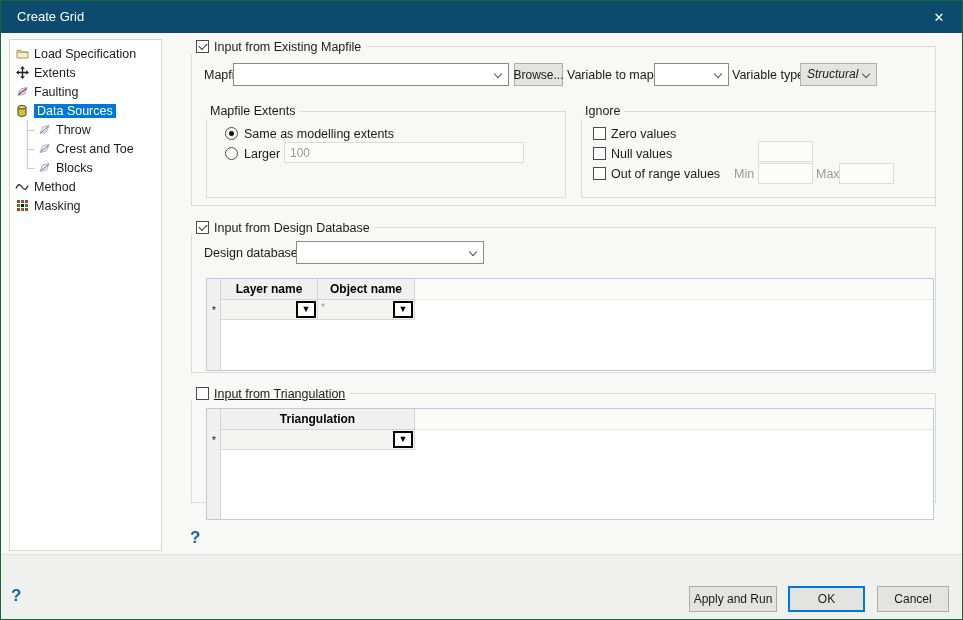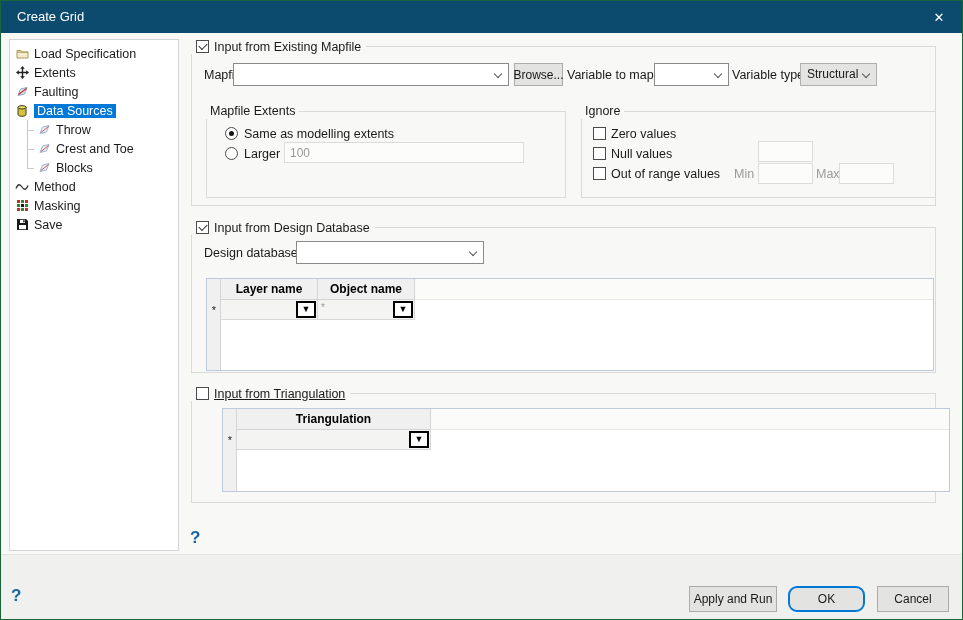--- a/index.html
+++ b/index.html
@@ -13,21 +13,21 @@
   .titlebar { position:absolute; left:0; top:0; right:0; height:43px; background:#0c4a6e; }
   .title-text { position:absolute; left:16px; top:0; line-height:32px; color:#fff; font-size:13px; }
   .close-btn { position:absolute; right:0; top:0; width:46px; height:32px; display:flex;
                align-items:center; justify-content:center; color:#fff; font-size:13px; cursor:pointer; }
 
   
   .content-bg { position:absolute; left:0; right:0; top:32px; height:522px;
                 background:#f8f8f6; border-bottom:1px solid #e2e2e0; }
 
   
-  .sidebar { position:absolute; left:8px; top:38px; width:170px; height:512px;
+  .sidebar { position:absolute; left:8px; top:38px; width:153px; height:512px;
              background:#fff; border:1px solid #d2d4d6; padding-top:4px; }
   .tree-item { height:19px; display:flex; align-items:center; gap:5px; padding-left:5px;
                font-size:12.5px; color:#1a1a1a; white-space:nowrap; cursor:default; }
   .tree-item .ticon { width:14px; height:14px; display:flex; align-items:center; justify-content:center; flex:0 0 14px; }
   .tree-item.selected .tlabel { background:#0078d7; color:#fff; padding:0 3px; }
   .tree-child { padding-left:27px; position:relative; }
   .tree-child::before { content:""; position:absolute; left:17px; top:0; height:100%; width:1px; background:#c9c9c9; }
   .tree-child:last-child::before { height:50%; }
   .tree-child::after { content:""; position:absolute; left:17px; top:50%; width:7px; height:1px; background:#c9c9c9; }
 
@@ -42,21 +42,21 @@
 
   
   .checkbox { width:13px; height:13px; border:1px solid #4a4a4a; background:#fff; position:relative; flex:0 0 13px; }
   .checkbox.checked::after { content:""; position:absolute; left:2px; top:2px; width:7px; height:4px;
                              border-left:1.6px solid #2b2b2b; border-bottom:1.6px solid #2b2b2b; transform:rotate(-45deg); }
   .cb-abs { position:absolute; }
   .radio { position:absolute; width:13px; height:13px; border:1px solid #4a4a4a; border-radius:50%; background:#fff; }
   .radio.selected::after { content:""; position:absolute; left:3px; top:3px; width:5px; height:5px; border-radius:50%; background:#141414; }
 
   .combo { position:absolute; background:#fff; border:1px solid #8a8a8a; font-size:12px; color:#1a1a1a;
-           padding:3px 20px 4px 6px; cursor:default; }
+           padding:3px 20px 4px 6px; cursor:default;font-style:italic; }
   .combo .chev { position:absolute; right:7px; top:7px; width:6px; height:6px;
                  border-right:1.2px solid #555; border-bottom:1.2px solid #555; transform:rotate(45deg); }
   .combo.list-style { background:#e4e4e2; border:1px solid #b0b0ae; }
 
   .dinput { position:absolute; background:#fcfcfb; border:1px solid #dcdcda; color:#9a9a9a;
             font-size:12px; padding:2px 5px; font-family:"Liberation Sans", sans-serif; }
 
   .btn { position:absolute; background:#e3e3e1; border:1px solid #acacaa; font-size:12px; color:#1a1a1a;
          display:flex; align-items:center; justify-content:center; cursor:pointer;
          font-family:"Liberation Sans", sans-serif; }
@@ -170,31 +170,20 @@
             <rect x="0" y="4" width="3" height="3" fill="#2a8a2a"></rect>
             <rect x="4" y="4" width="3" height="3" fill="#181818"></rect>
             <rect x="8" y="4" width="3" height="3" fill="#2a8a2a"></rect>
             <rect x="0" y="8" width="3" height="3" fill="#c03030"></rect>
             <rect x="4" y="8" width="3" height="3" fill="#2a8a2a"></rect>
             <rect x="8" y="8" width="3" height="3" fill="#c03030"></rect>
           </svg>
         </span>
       <span class="tlabel">Masking</span>
     </div>
-    <div class="tree-item">
-      <span class="ticon">
-          <svg width="11" height="11" viewBox="0 0 11 11">
-            <path d="M0 0 h9 l2 2 v9 h-11 z" fill="#1a1a1a"></path>
-            <rect x="2" y="6" width="7" height="4.2" fill="#fff"></rect>
-            <rect x="3" y="0.8" width="5" height="3.2" fill="#fff"></rect>
-            <rect x="6.2" y="1.2" width="1.4" height="2.2" fill="#1a1a1a"></rect>
-          </svg>
-        </span>
-      <span class="tlabel">Save</span>
-    </div>
   </div>
 
   <div class="group" style="left:190px; top:45px; width:745px; height:160px;"></div>
   <div class="group-head" style="left:190px; top:38px;">
     <span class="checkbox checked"></span>
     <span>Input from Existing Mapfile</span>
   </div>
 
   <span class="lbl" style="left:203px; top:66px;">Mapfile</span>
   <div class="combo" style="left:232px; top:62px; width:276px; height:23px;">
@@ -265,33 +254,33 @@
         </span>
     </div>
   </div>
 
   <div class="group" style="left:190px; top:392px; width:745px; height:110px;"></div>
   <div class="group-head" style="left:190px; top:385px;text-decoration:underline;">
     <span class="checkbox"></span>
     <span>Input from Triangulation</span>
   </div>
 
-  <div class="dtable" style="left:205px; top:407px; width:728px; height:84px;margin-left:16px;">
+  <div class="dtable" style="left:205px; top:407px; width:728px; height:112px;">
     <div class="rowhdr-strip"></div>
     <div class="h-cell" style="left:14px; width:194px;">Triangulation</div>
     <div class="h-rest" style="left:208px;"></div>
     <div class="row-marker" style="left:0; top:21px;">*</div>
     <div class="g-cell" style="left:14px; top:21px; width:194px;">
       <span class="cellstar"></span>
       <span class="gridbtn">
           <span>▼</span>
         </span>
     </div>
   </div>
 
   <span class="help" style="left:189px; top:527px;">?</span>
 
   <span class="help" style="left:10px; top:585px;">?</span>
   <div class="btn" style="left:688px; top:585px; width:88px; height:26px;">Apply and Run</div>
-  <div class="btn default" style="left:787px; top:585px; width:77px; height:26px;border-radius:9px;">OK</div>
+  <div class="btn default" style="left:787px; top:585px; width:77px; height:26px;">OK</div>
   <div class="btn" style="left:876px; top:585px; width:72px; height:26px;">Cancel</div>
 
 </div>
 
 </body></html>

